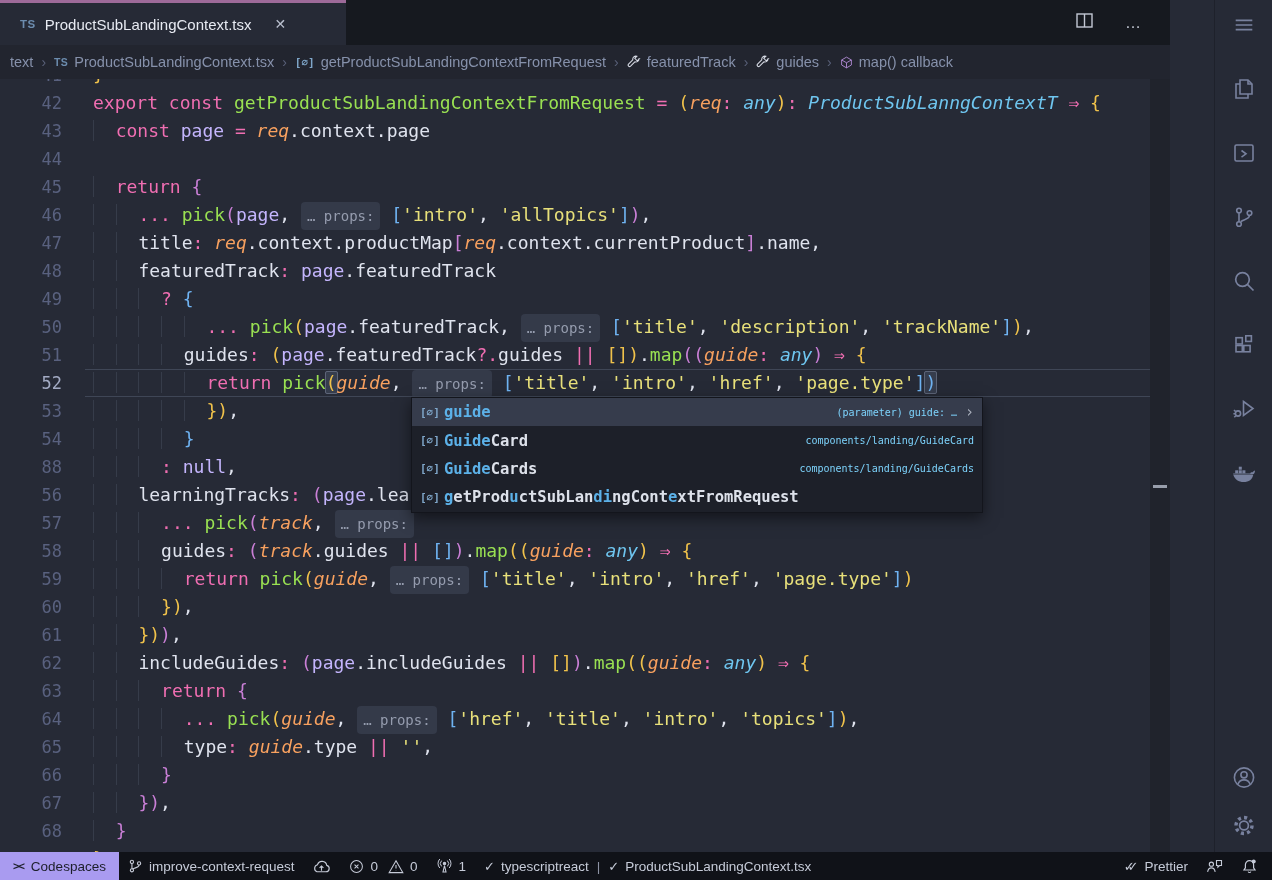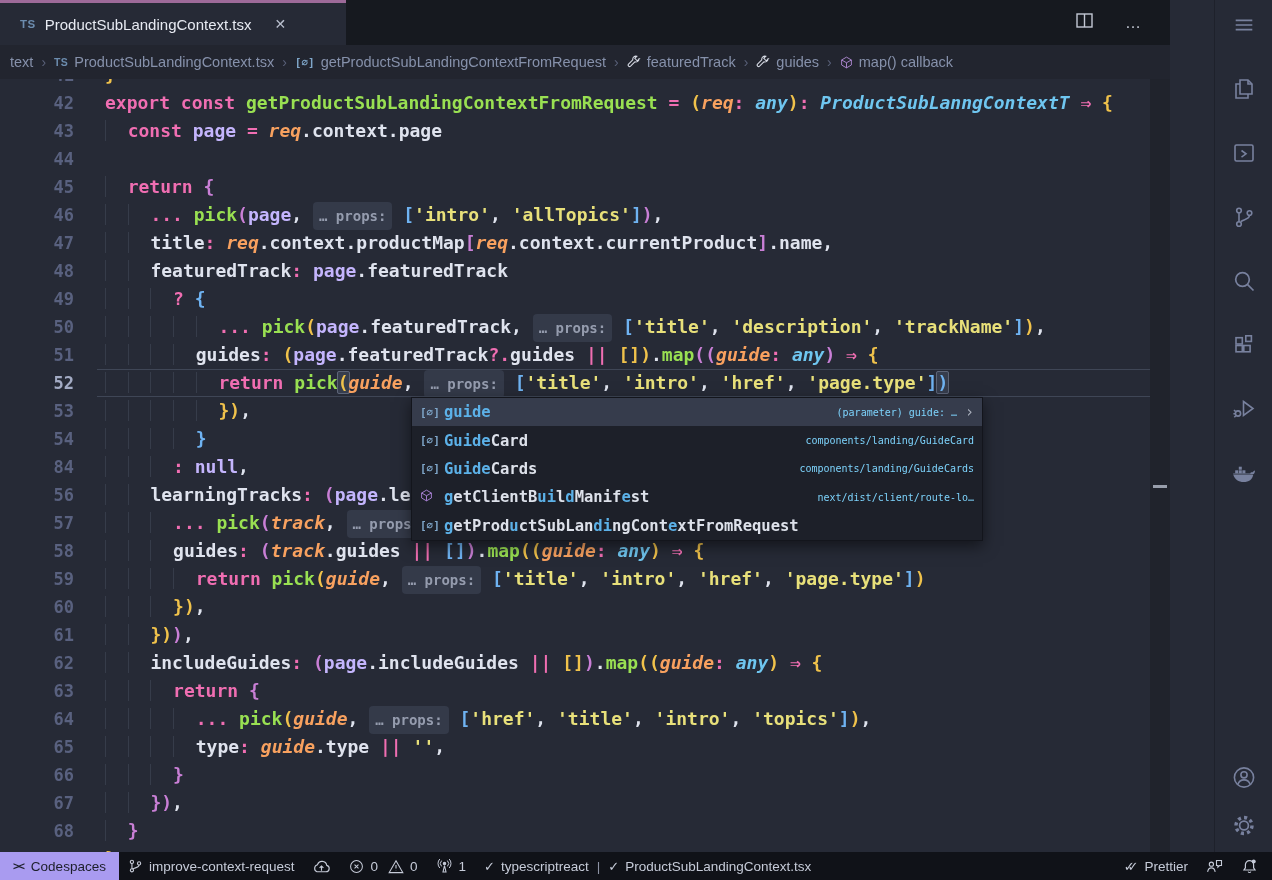--- a/index.html
+++ b/index.html
@@ -23,22 +23,22 @@
     padding-left:8px; color:#8691ab; font-size:14.5px; white-space:nowrap; overflow:hidden; }
   .bc-item { display:inline-flex; align-items:center; gap:6px; padding:0 2px; cursor:pointer; }
   .bc-sep { color:#596079; margin:0 6px; font-size:14px; }
   .bc-ts { color:#6c8cae; font-weight:bold; font-size:10.5px; letter-spacing:.4px; }
   .ico-field { color:#7fa6c9; font-family:"DejaVu Sans Mono", monospace; font-size:11px; font-weight:bold; }
   .bc-wrench { color:#d6dae4; display:inline-flex; }
   .bc-cube { color:#b48cd9; display:inline-flex; }
 
   
   .editor { position:relative; flex:1; background:#262a36; overflow:hidden; }
-  .code-lines { position:absolute; left:12px; right:20px; top:-18px;
-    font-family:"DejaVu Sans Mono", monospace; font-size:18px; font-weight:700; }
+  .code-lines { position:absolute; left:0; right:20px; top:-18px;
+    font-family:"DejaVu Sans Mono", monospace; font-size:18px; font-weight:400; }
   .line { height:28px; line-height:28px; display:flex; position:relative; }
   .line.cur::before { content:''; position:absolute; left:85px; right:0; top:0; bottom:0;
     border-top:1px solid #3f4656; border-bottom:1px solid #3f4656; pointer-events:none; }
   .ln { width:62px; text-align:right; color:#59617f; flex:none; font-size:17px; }
   .line.cur .ln { color:#a3abc4; }
   .lc { white-space:pre; margin-left:31px; color:#dfe3ee; }
   .ig { display:inline; border-left:1px solid #363c4a; }
   .tk-k { color:#f06eb2; } .tk-o { color:#f06eb2; }
   .tk-f { color:#99e052; }
   .tk-v { color:#c4b5fd; }
@@ -209,21 +209,21 @@
             </div>
             <div class="line">
               <span class="ln">53</span>
               <span class="lc"><span class="ig">  </span><span class="ig">  </span><span class="ig">  </span><span class="ig">  </span><span class="ig">  </span><span class="tk-y">}</span><span class="tk-y">)</span><span class="tk-w">,</span></span>
             </div>
             <div class="line">
               <span class="ln">54</span>
               <span class="lc"><span class="ig">  </span><span class="ig">  </span><span class="ig">  </span><span class="ig">  </span><span class="tk-u">}</span></span>
             </div>
             <div class="line">
-              <span class="ln">84</span>
+              <span class="ln">88</span>
               <span class="lc"><span class="ig">  </span><span class="ig">  </span><span class="ig">  </span><span class="tk-o">: </span><span class="tk-v">null</span><span class="tk-w">,</span></span>
             </div>
             <div class="line">
               <span class="ln">56</span>
               <span class="lc"><span class="ig">  </span><span class="ig">  </span><span class="tk-w">learningTracks</span><span class="tk-o">:</span><span class="tk-w"> </span><span class="tk-m">(</span><span class="tk-v">page</span><span class="tk-w">.lea</span></span>
             </div>
             <div class="line">
               <span class="ln">57</span>
               <span class="lc"><span class="ig">  </span><span class="ig">  </span><span class="ig">  </span><span class="tk-o">...</span><span class="tk-w"> </span><span class="tk-f">pick</span><span class="tk-m">(</span><span class="tk-p">track</span><span class="tk-w">, </span><span class="tk-i">… props:</span></span>
             </div>
@@ -286,27 +286,20 @@
             </div>
             <div class="srow">
               <span class="s-ico">[∅]</span>
               <span class="s-label"><span class="mt">Guide</span><span>Card</span></span>
               <span class="s-detail">components/landing/GuideCard</span>
             </div>
             <div class="srow">
               <span class="s-ico">[∅]</span>
               <span class="s-label"><span class="mt">Guide</span><span>Cards</span></span>
               <span class="s-detail">components/landing/GuideCards</span>
-            </div>
-            <div class="srow">
-              <span class="s-ico cube"><svg width="13" height="13" viewBox="0 0 16 16" fill="none" stroke="currentColor" stroke-width="1.1">
-                  <path d="M8 1.4 14 4.9v6.2L8 14.6 2 11.1V4.9zM2 4.9l6 3.4 6-3.4M8 8.3v6.3"></path>
-                </svg></span>
-              <span class="s-label"><span class="mt">g</span><span>etClientB</span><span class="mt">ui</span><span>l</span><span class="mt">d</span><span>Manif</span><span class="mt">e</span><span>st</span></span>
-              <span class="s-detail">next/dist/client/route-lo…</span>
             </div>
             <div class="srow">
               <span class="s-ico">[∅]</span>
               <span class="s-label"><span class="mt">g</span><span>etProd</span><span class="mt">u</span><span>ctSubLan</span><span class="mt">di</span><span>ngCont</span><span class="mt">e</span><span>xtFromRequest</span></span>
               <span class="s-detail"></span>
             </div>
           </div>
 
         <div class="scrollstrip">
           <div class="scrolldash"></div>

